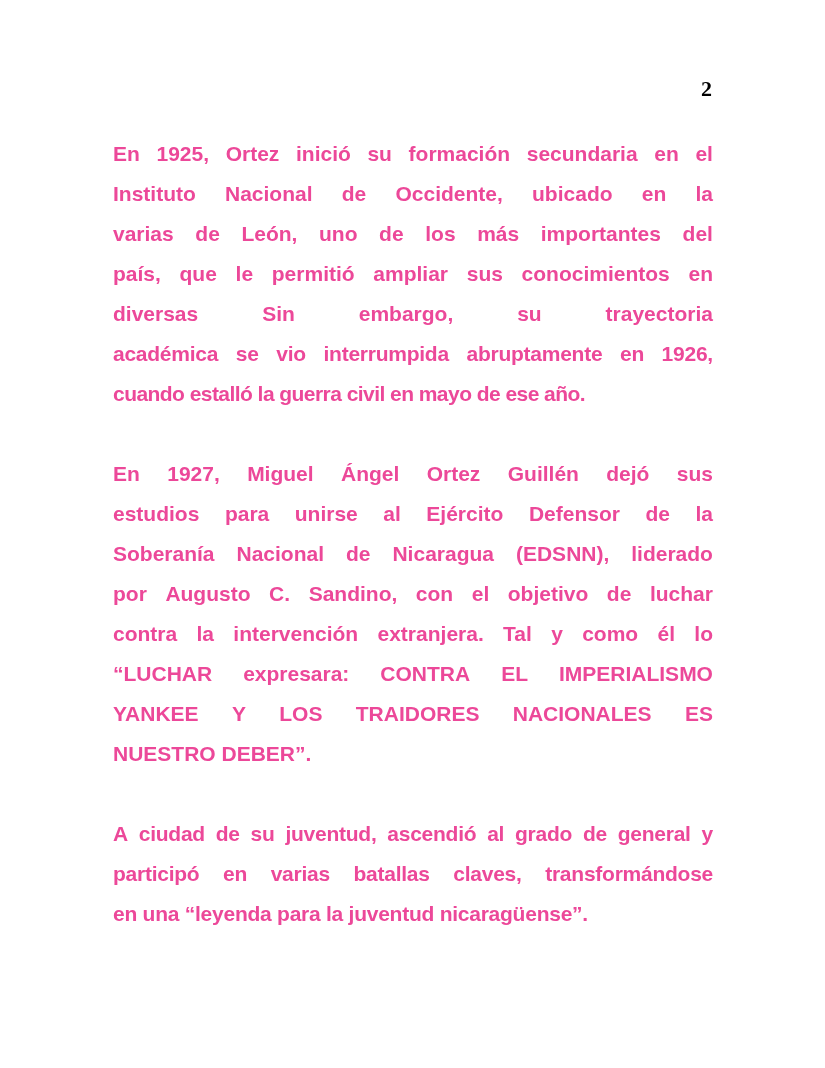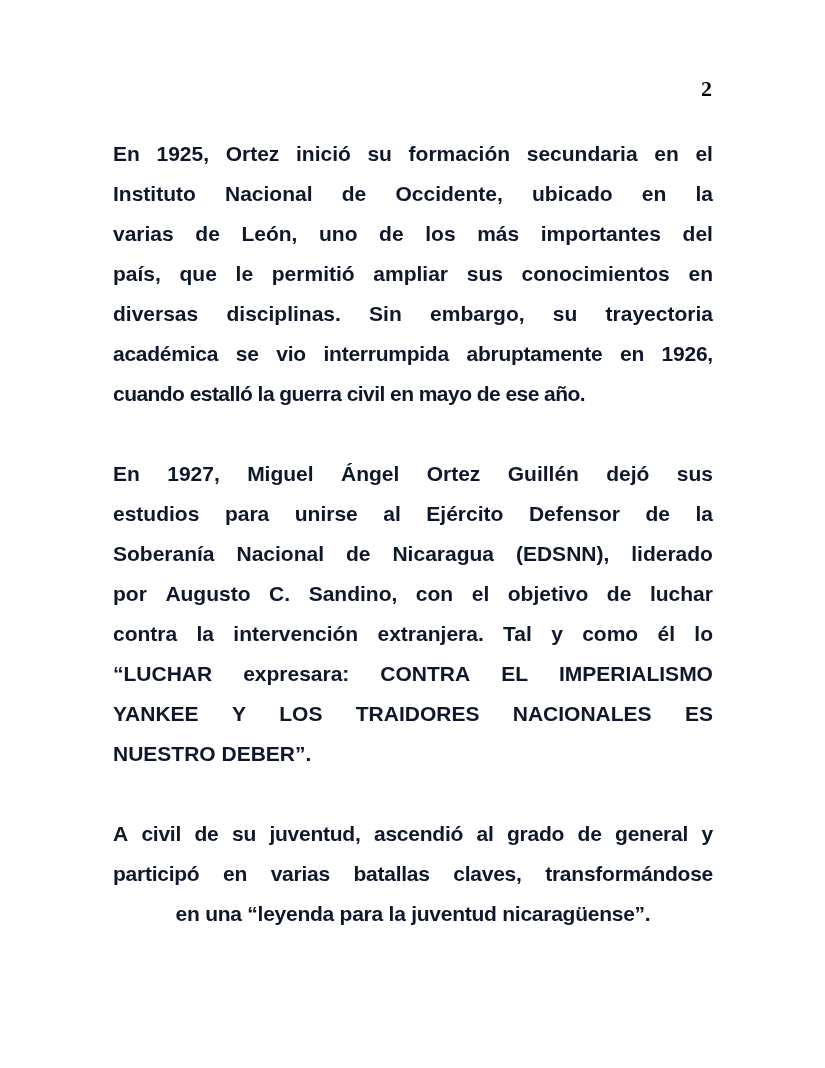--- a/index.html
+++ b/index.html
@@ -54,21 +54,21 @@
 
   
   .tline {
     display: block;
     height: 40px;
     line-height: 40px;
     white-space: nowrap;
     font-family: "Liberation Sans", "DejaVu Sans", sans-serif;
     font-weight: bold;
     font-size: 21px;
-    color: #0f172a;
+    color: #ec4899;
   }
 
   
   .tline.just {
     display: flex;
     justify-content: space-between;
     width: 600px;
   }
 
   .tline.just > .w {
@@ -77,21 +77,20 @@
 
   
   .tline.last {
     display: block;
     width: 600px;
   }
 
   
   .cond {
     letter-spacing: -0.25px;
-    text-align: center;
   }
   .cond2 {
     letter-spacing: -0.55px;
   }
 </style>
 </head>
 <body>
 
 <div class="page">
 
@@ -136,21 +135,20 @@
         <span class="w">que</span>
         <span class="w">le</span>
         <span class="w">permitió</span>
         <span class="w">ampliar</span>
         <span class="w">sus</span>
         <span class="w">conocimientos</span>
         <span class="w">en</span>
       </span>
       <span class="tline just">
         <span class="w">diversas</span>
-        <span class="w">disciplinas.</span>
         <span class="w">Sin</span>
         <span class="w">embargo,</span>
         <span class="w">su</span>
         <span class="w">trayectoria</span>
       </span>
       <span class="tline just cond">
         <span class="w">académica</span>
         <span class="w">se</span>
         <span class="w">vio</span>
         <span class="w">interrumpida</span>
@@ -226,21 +224,21 @@
         <span class="w">TRAIDORES</span>
         <span class="w">NACIONALES</span>
         <span class="w">ES</span>
       </span>
       <span class="tline last">NUESTRO DEBER”.</span>
     </p>
 
     <p class="para">
       <span class="tline just cond">
         <span class="w">A</span>
-        <span class="w">civil</span>
+        <span class="w">ciudad</span>
         <span class="w">de</span>
         <span class="w">su</span>
         <span class="w">juventud,</span>
         <span class="w">ascendió</span>
         <span class="w">al</span>
         <span class="w">grado</span>
         <span class="w">de</span>
         <span class="w">general</span>
         <span class="w">y</span>
       </span>

